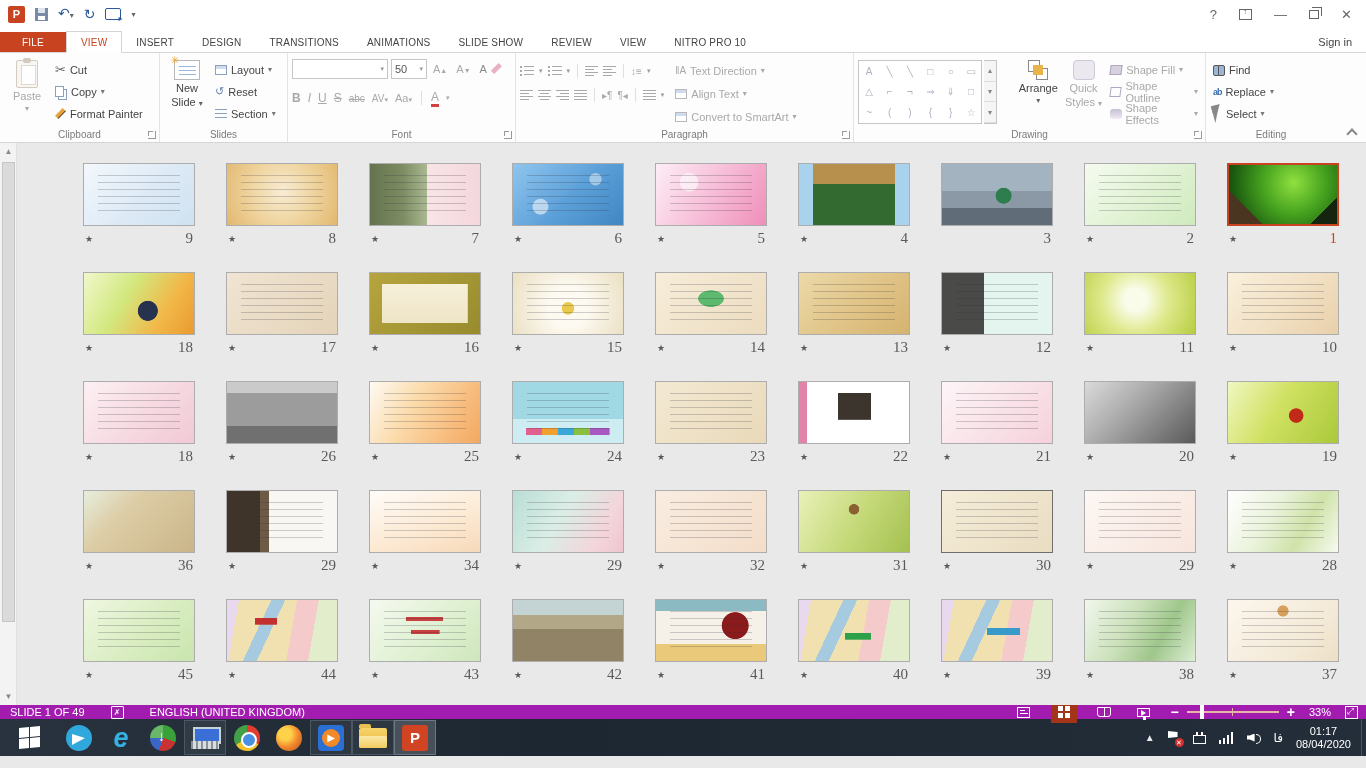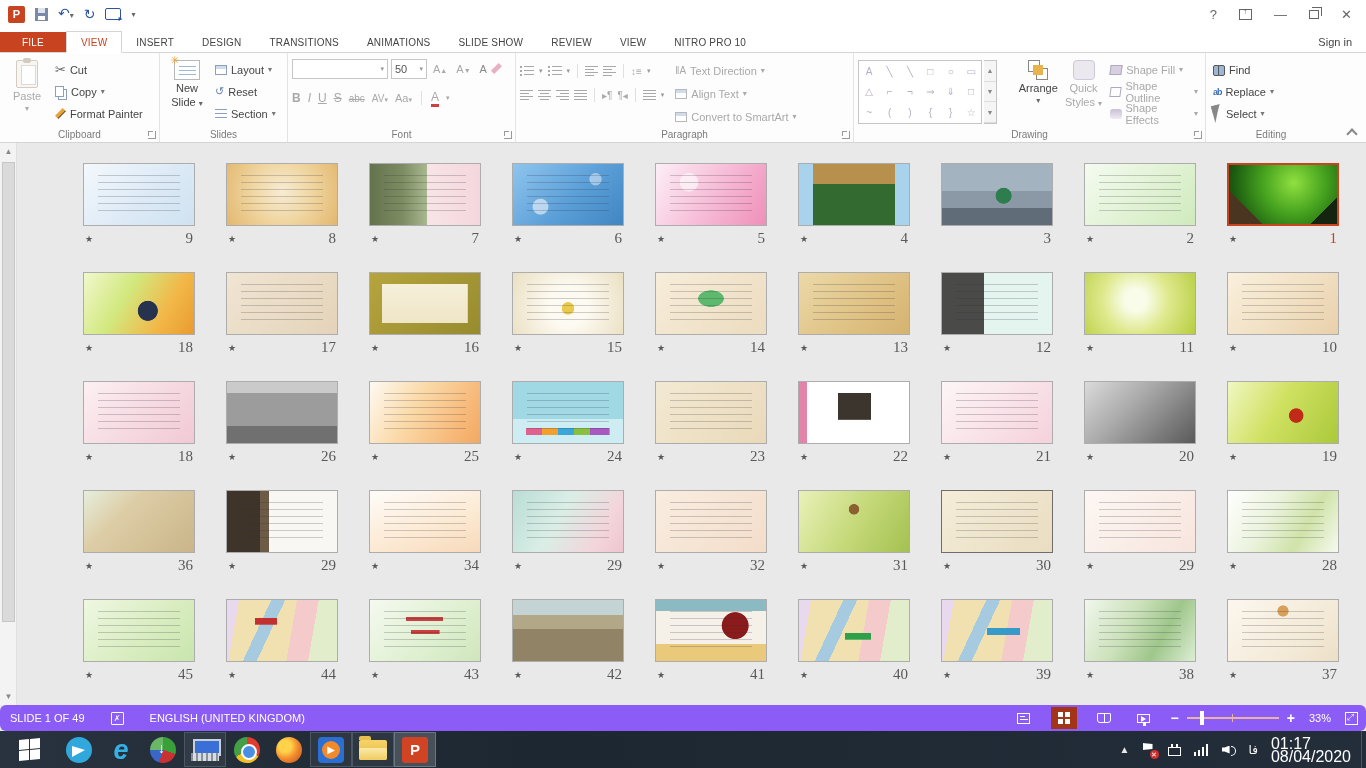--- a/index.html
+++ b/index.html
@@ -132,21 +132,21 @@
   .thumb { width:112px; height:63px; border:1px solid #adadad; background:#fff; position:relative; }
   .thumb.selected { border:2px solid #C8431F; }
   .thumb .lines { position:absolute; left:13%; right:13%; top:18%; bottom:16%;
     background:repeating-linear-gradient(180deg,rgba(45,45,60,.5) 0 1px,transparent 1px 7px); opacity:.45; }
   .meta { display:flex; align-items:center; justify-content:space-between; padding:3px 2px 0; height:22px; }
   .meta .star { font-size:9px; color:#595959; }
   .meta .num { font-size:15px; color:#595959; font-family:"Liberation Serif","DejaVu Serif",serif; }
   .meta .num.sel { color:#C8431F; }
 
   
-  .statusbar { height:26px; background:#8b5cf6; color:#fff; display:flex; align-items:center; font-size:11px;border-radius:6px; }
+  .statusbar { height:14px; background:#a21caf; color:#fff; display:flex; align-items:center; font-size:11px; }
   .statusbar .left { display:flex; align-items:center; gap:26px; padding-left:10px; }
   .spell-icon { width:13px; height:13px; border:1px solid #fff; border-radius:1px; position:relative; font-size:8px;
     display:flex; align-items:center; justify-content:center; }
   .statusbar .right { margin-left:auto; display:flex; align-items:center; gap:14px; padding-right:8px; }
   .viewbtn { width:26px; height:22px; display:flex; align-items:center; justify-content:center; }
   .viewbtn.active { background:#a33417; }
   .vn-normal { width:13px; height:11px; border:1px solid #fff; background:
       linear-gradient(#fff,#fff) 2px 2px/5px 1px no-repeat,
       linear-gradient(#fff,#fff) 2px 5px/8px 1px no-repeat; }
   .vn-sorter { width:12px; height:12px; background:
@@ -212,21 +212,21 @@
       linear-gradient(#fff,#fff) 0 100%/2px 4px no-repeat,
       linear-gradient(#fff,#fff) 4px 100%/2px 6px no-repeat,
       linear-gradient(#fff,#fff) 8px 100%/2px 9px no-repeat,
       linear-gradient(#fff,#fff) 12px 100%/2px 12px no-repeat; }
   .spkicon { width:14px; height:12px; position:relative; }
   .spkicon::before { content:""; position:absolute; left:0; top:2px; width:9px; height:8px; background:#fff;
     clip-path:polygon(0 25%,35% 25%,90% 0,90% 100%,35% 75%,0 75%); }
   .spkicon::after { content:""; position:absolute; right:0; top:2px; width:4px; height:8px;
     border:1px solid #fff; border-left:none; border-radius:0 6px 6px 0; }
   .langind { font-size:12px; }
-  .clock { text-align:left; font-size:16px; line-height:13px; padding-right:4px; }
+  .clock { text-align:center; font-size:11px; line-height:13px; padding-right:4px; }
   .showdesk { width:5px; height:37px; border-left:1px solid #4a5560; }
 </style>
 </head>
 <body>
 
 <div class="titlebar">
   <div class="qat">
     <div class="ppticon">P</div>
     <div class="savebtn"></div>
     <div class="qbtn">↶<span class="qcaret">▾</span></div>

